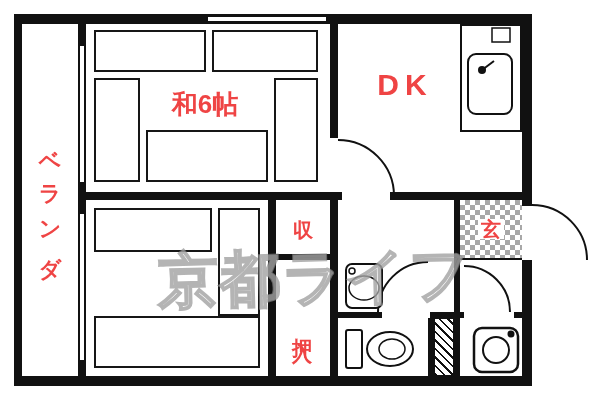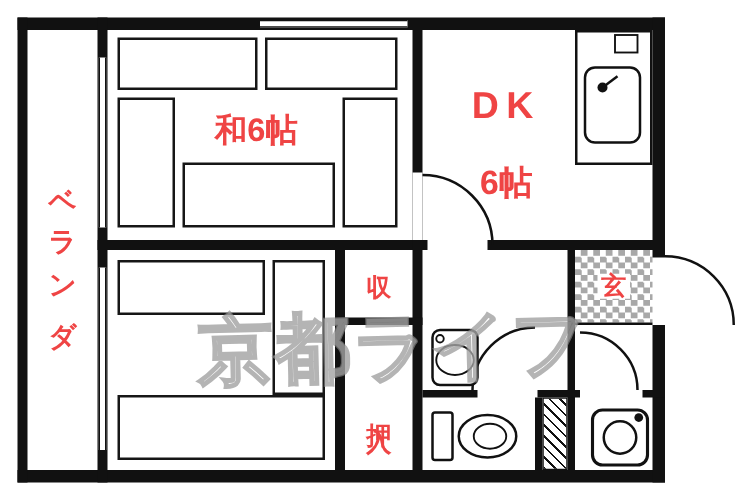--- a/index.html
+++ b/index.html
@@ -69,21 +69,20 @@
 
   <div class="gap" style="left:330px;top:138px;width:8px;height:54px"></div>
   <div class="gap" style="left:342px;top:192px;width:48px;height:8px"></div>
   <div class="window" style="left:208px;top:16px;width:118px;height:6px"></div>
   <div class="window-v" style="left:79px;top:46px;width:6px;height:136px"></div>
   <div class="window-v" style="left:79px;top:214px;width:6px;height:146px"></div>
 
   <div class="label vtext" style="left:28px;top:80px;width:44px;height:250px;font-size:22px;letter-spacing:10px">ベランダ</div>
   <div class="label" style="left:140px;top:84px;width:130px;height:40px;font-size:26px">和6帖</div>
   <div class="label" style="left:340px;top:64px;width:130px;height:42px;font-size:30px;letter-spacing:6px">DK</div>
-  <div class="label" style="left:340px;top:126px;width:130px;height:40px;font-size:27px">6帖</div>
   <div class="label" style="left:276px;top:210px;width:54px;height:40px;font-size:20px">収</div>
   <div class="label vtext" style="left:288px;top:284px;width:30px;height:84px;font-size:20px;letter-spacing:4px">押入</div>
 
   <svg class="overlay" width="600" height="400" viewBox="0 0 600 400">
 
     <path d="M 338 140 A 56 56 0 0 1 394 196" fill="none" stroke="#111" stroke-width="2"></path>
     <path d="M 532 205 A 55 55 0 0 1 587 260" fill="none" stroke="#111" stroke-width="2"></path>
     <path d="M 428 262 A 50 50 0 0 0 378 312" fill="none" stroke="#111" stroke-width="2"></path>
     <path d="M 464 266 A 46 46 0 0 1 510 312" fill="none" stroke="#111" stroke-width="2"></path>
 

